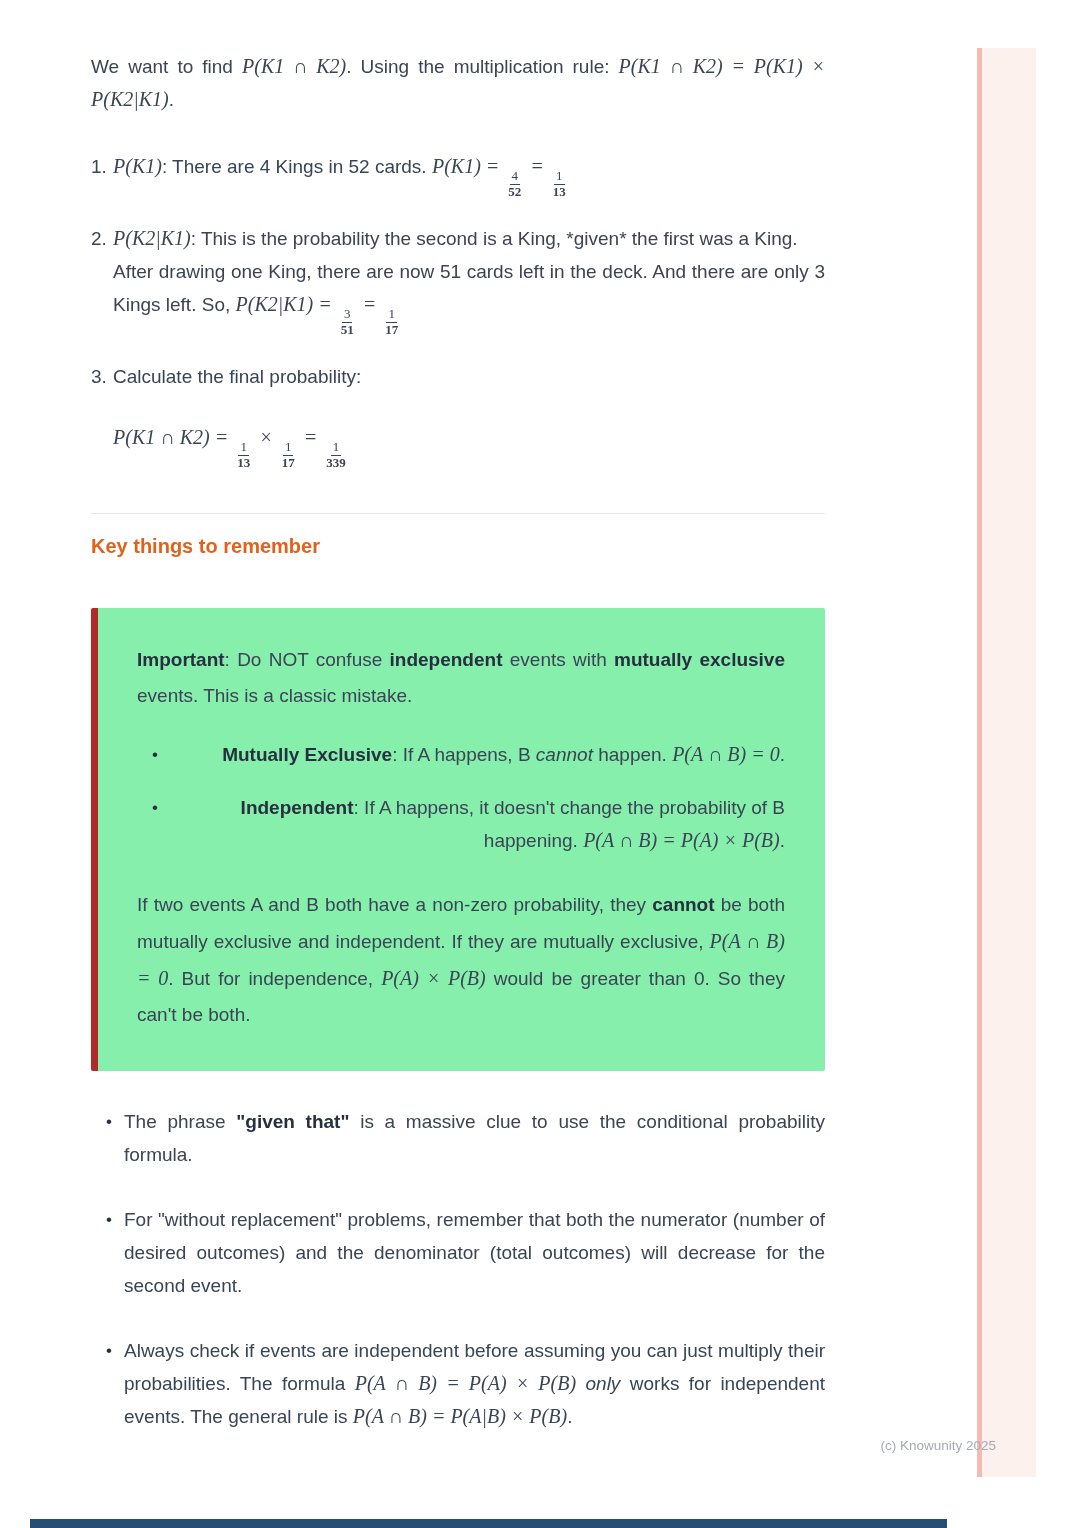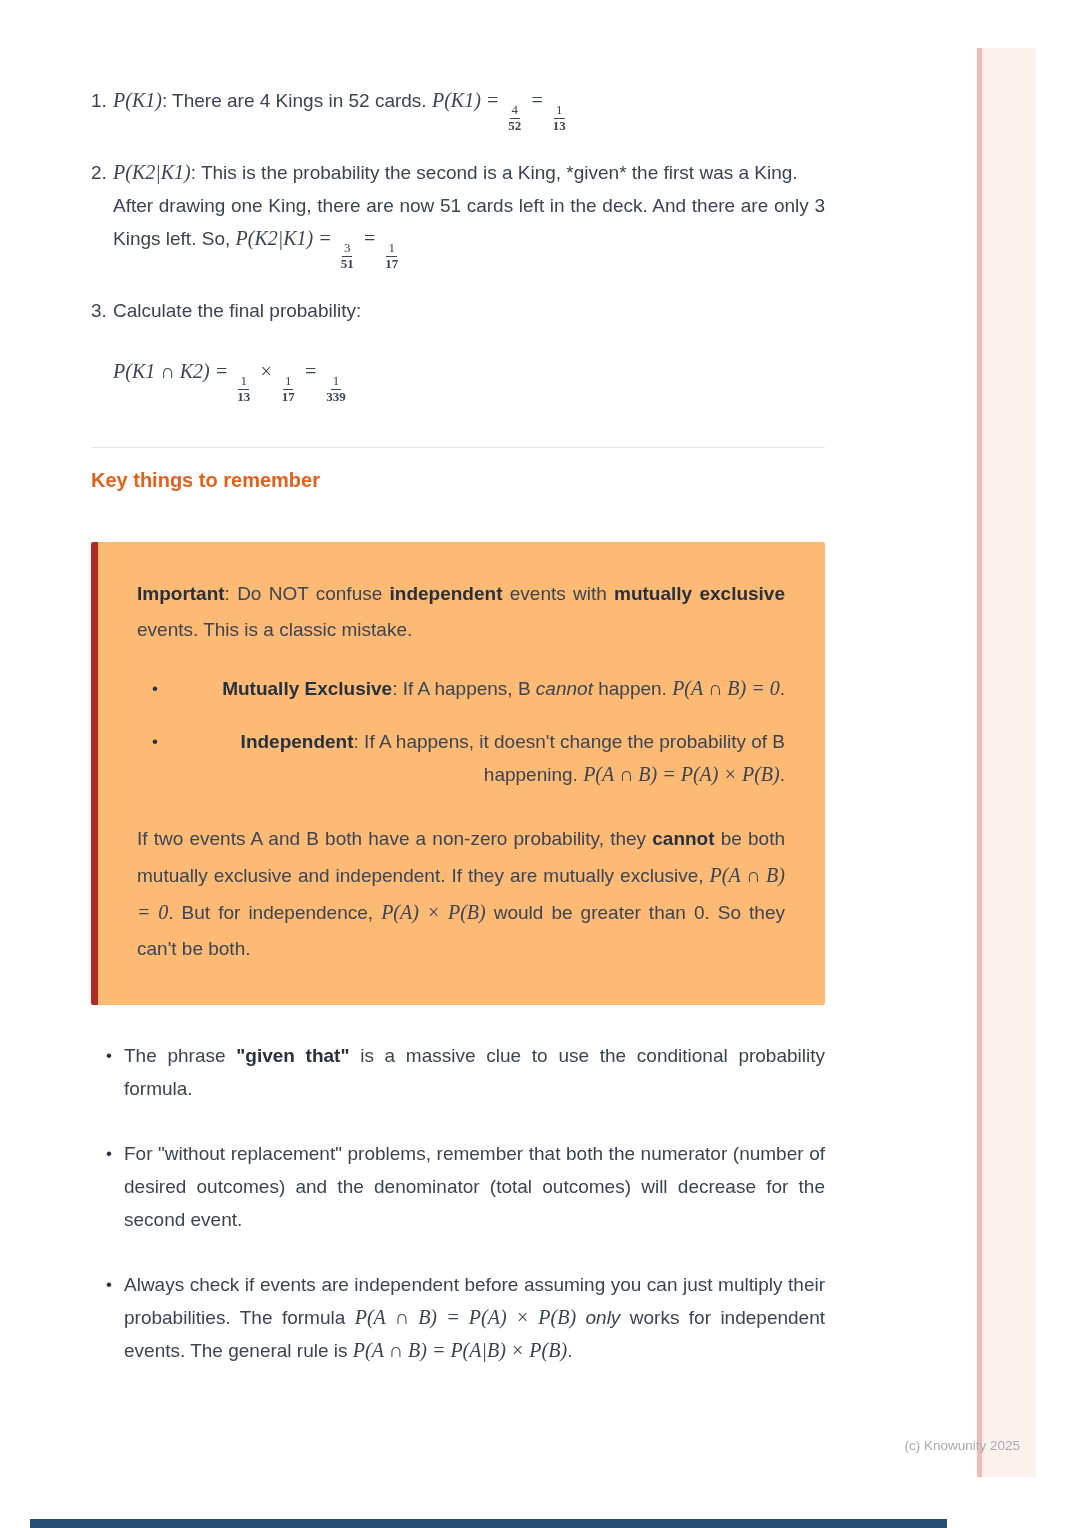--- a/index.html
+++ b/index.html
@@ -31,30 +31,31 @@
   .callout p.para:last-child{margin-bottom:0;}
   ul.cbullets{list-style:none;margin:0 0 30px 0;padding:0 0 0 15px;}
   ul.cbullets > li{display:flex;margin-bottom:20px;}
   ul.cbullets .dot, ul.obullets .dot{flex:0 0 18px;font-size:17px;line-height:33px;color:#26303f;}
   ul.cbullets .btext{flex:1;font-size:19px;line-height:33px;text-align:right;}
   ul.obullets{list-style:none;margin:34px 0 0 0;padding:0 0 0 15px;}
   ul.obullets > li{display:flex;margin-bottom:32px;}
   ul.obullets .btext{flex:1;font-size:19px;line-height:33px;text-align:justify;}
   .sidebar-accent{position:absolute;left:977px;top:48px;width:54px;height:1429px;
     background:#fdf1ee;border-left:5px solid #f2bcb5;}
-  .copyright{position:absolute;top:1438px;right:60px;font-size:13.5px;color:#a5abb2;z-index:2;}
+  .copyright{position:absolute;top:1438px;right:84px;font-size:13.5px;color:#a5abb2;z-index:2;}
   .page-break-bar{position:absolute;left:30px;top:1519px;width:917px;height:9px;background:#264e74;}
 </style>
 </head>
 <body style="color: rgb(58, 68, 84);">
 
 <div class="sidebar-accent" style="background: rgb(253, 241, 238); border-left-color: rgb(242, 188, 181);"></div>
 
 <div class="content">
 
+  <p class="para"><span>We want to find </span><span class="math">P(K1 ∩ K2)</span><span>. Using the multiplication rule: </span><span class="math">P(K1 ∩ K2) = P(K1) × P(K2|K1)</span><span>.</span></p>
 
   <ol class="steps">
     <li>
       <span class="num">1.</span>
       <div class="stepbody"><span class="math">P(K1)</span><span>: There are 4 Kings in 52 cards. </span><span class="math">P(K1)</span><span class="math"> = </span><span class="frac">
             <span class="n">4</span>
             <span class="d">52</span>
           </span><span class="math"> = </span><span class="frac">
             <span class="n">1</span>
             <span class="d">13</span>
@@ -85,21 +86,21 @@
               <span class="d">339</span>
             </span></div>
       </div>
     </li>
   </ol>
 
   <hr class="divider">
 
   <h2 class="section" style="color: rgb(226, 98, 27);">Key things to remember</h2>
 
-  <div class="callout" style="background: #fdba74; border-left-color: rgb(176, 42, 42);">
+  <div class="callout" style="background: #86efac; border-left-color: rgb(176, 42, 42);">
     <p class="para"><span class="bold">Important</span><span>: Do NOT confuse </span><span class="bold">independent</span><span> events with </span><span class="bold">mutually exclusive</span><span> events. This is a classic mistake.</span></p>
     <ul class="cbullets">
       <li>
         <span class="dot">•</span>
         <div class="btext"><span class="bold">Mutually Exclusive</span><span>: If A happens, B </span><span class="ital">cannot</span><span> happen. </span><span class="math">P(A ∩ B) = 0</span><span>.</span></div>
       </li>
       <li>
         <span class="dot">•</span>
         <div class="btext"><span class="bold">Independent</span><span>: If A happens, it doesn't change the probability of B happening. </span><span class="math">P(A ∩ B) = P(A) × P(B)</span><span>.</span></div>
       </li>

